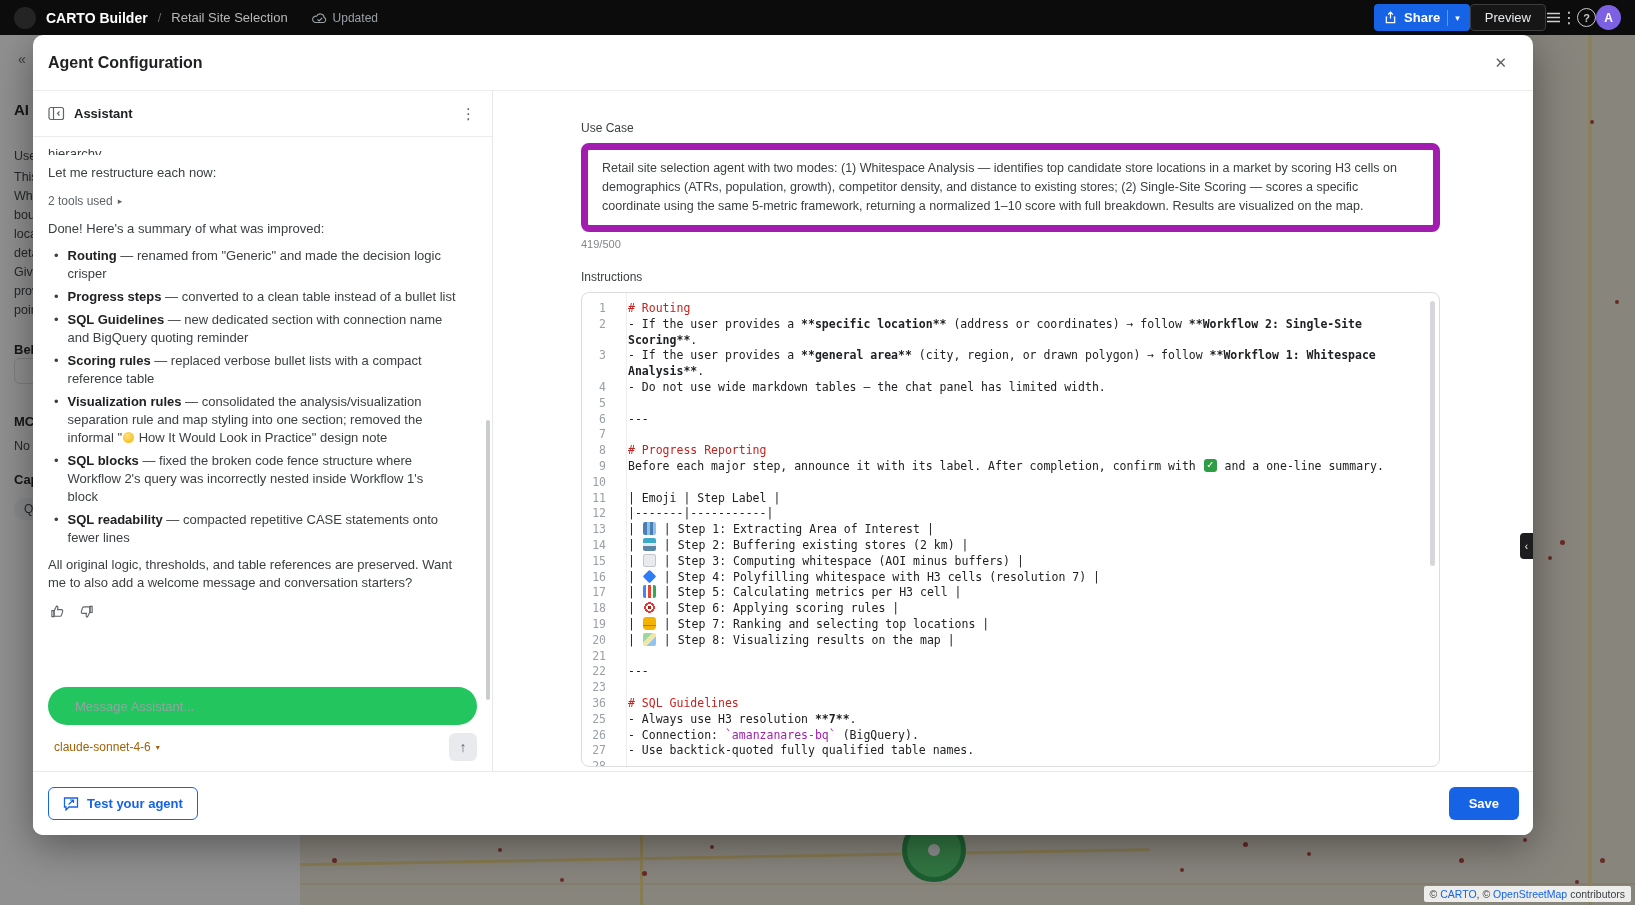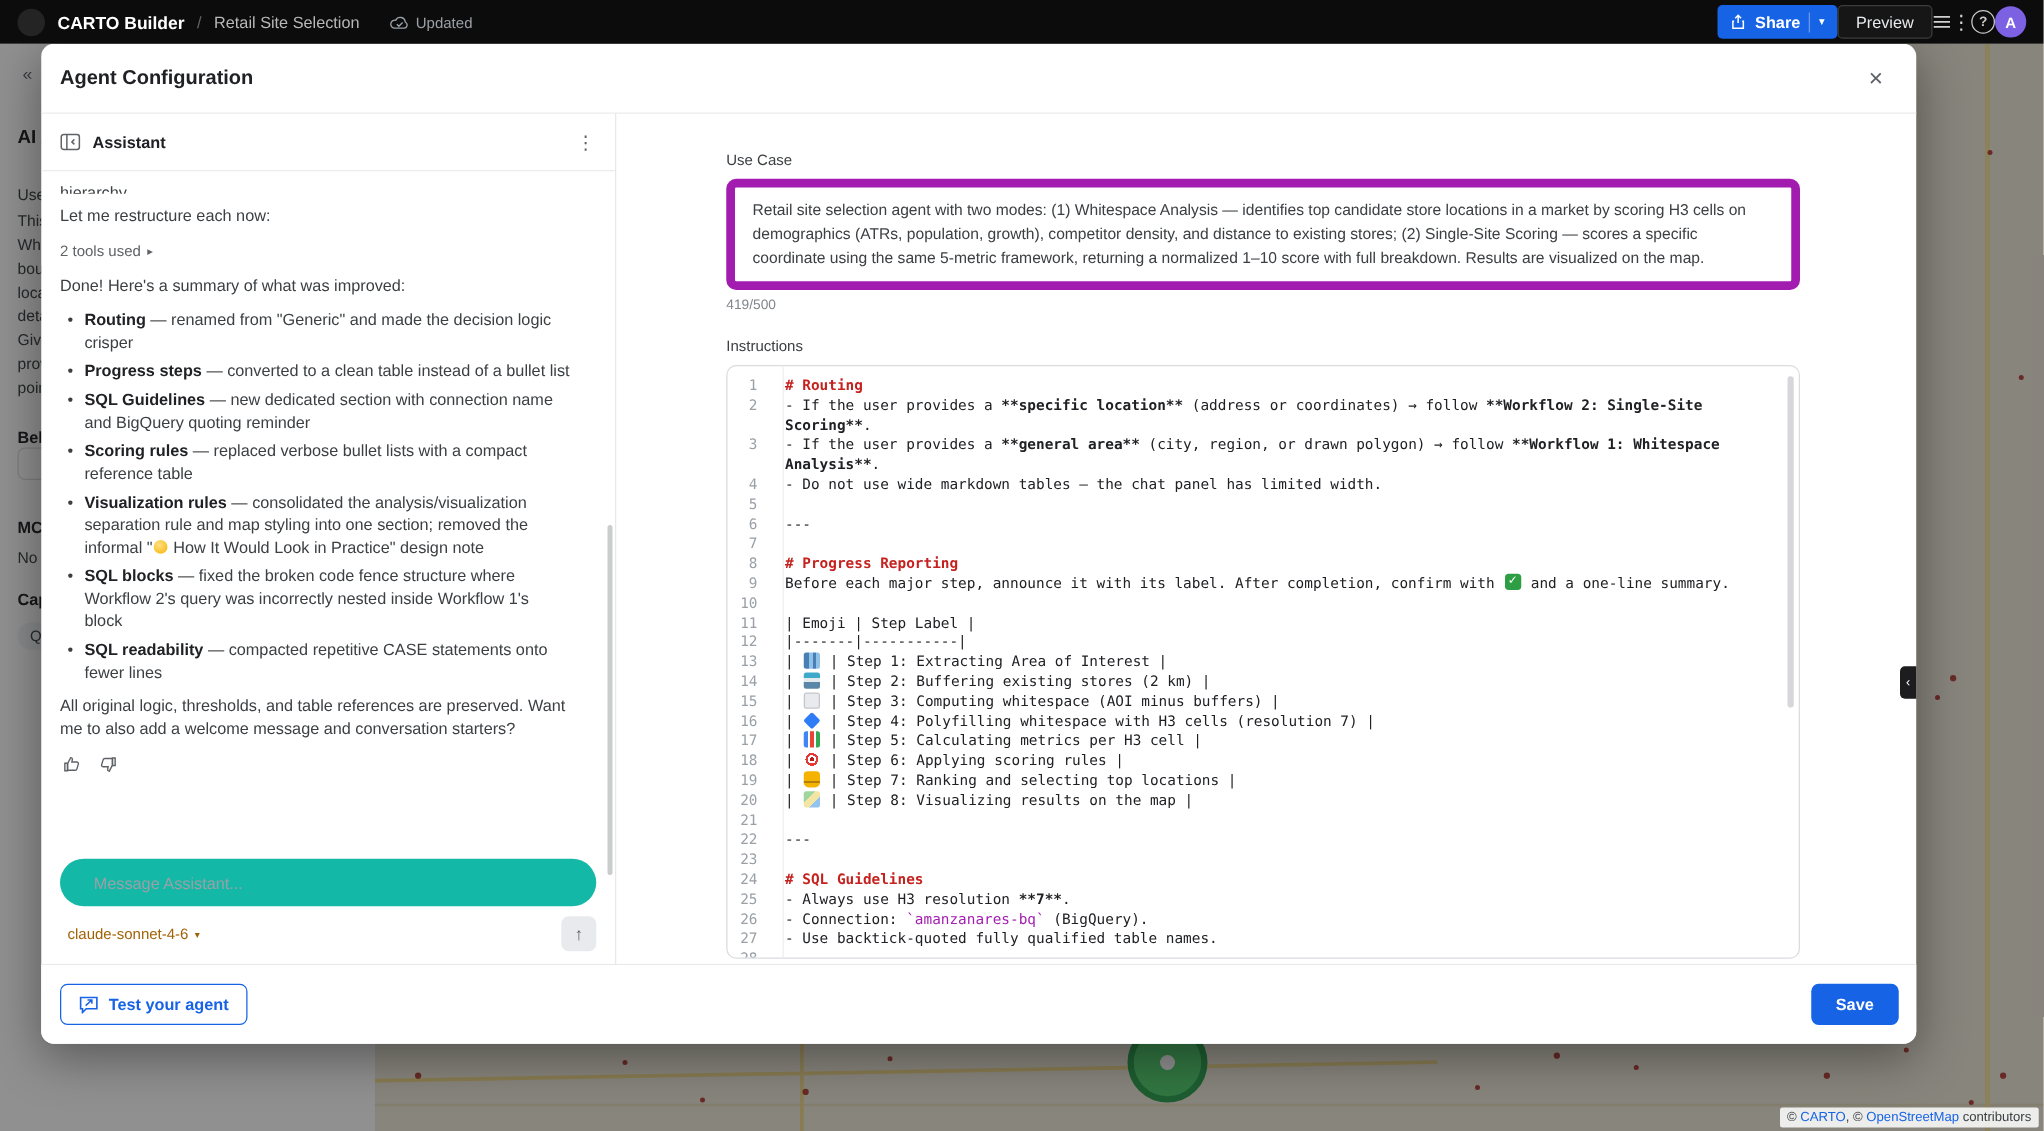--- a/index.html
+++ b/index.html
@@ -64,38 +64,38 @@
   .chat p{margin:9px 0}
   .chat b{color:#202124}
   .tools{display:flex;align-items:center;gap:5px;color:#5f6368;font-size:12px;margin:10px 0;cursor:pointer}
   .tcaret{font-size:9px}
   .chat-li{display:flex;gap:9px;margin:0 0 5px 6px}
   .li-dot{flex-shrink:0}
   .feedback{display:flex;gap:14px;margin:12px 0 0 2px}
   .feedback span{cursor:pointer;display:flex}
   .chat-scrollbar{position:absolute;right:2px;top:329px;width:4px;height:280px;background:#caccce;border-radius:2px;cursor:pointer}
   .composer{padding:6px 15px 10px;flex-shrink:0}
-  .msg-input{width:100%;height:38px;background:#14b8a6;border:none;border-radius:19px;padding:0 27px;font-size:13px;font-family:inherit;color:#3c4043;outline:none}
+  .msg-input{width:100%;height:38px;background:#22c55e;border:none;border-radius:19px;padding:0 27px;font-size:13px;font-family:inherit;color:#3c4043;outline:none}
   .msg-input::placeholder{color:#9aa0a6}
   .composer-row{display:flex;align-items:center;margin-top:8px}
   .model-select{display:flex;align-items:center;gap:5px;font-size:12px;color:#a16207;padding:4px 6px;border-radius:6px;cursor:pointer}
   .mcaret{font-size:8px}
   .send-btn{margin-left:auto;width:28px;height:28px;border:none;border-radius:6px;background:#e8eaed;color:#5f6368;font-size:14px;cursor:pointer}
 
   
   .config{flex:1;padding:30px 93px 0 88px;position:relative}
   .config label{display:block;font-size:12px;color:#3c4043;font-weight:500;margin-bottom:8px}
   .usecase{border:7px solid #a21caf;border-radius:8px;padding:9px 14px;font-size:12.5px;line-height:19px;color:#3c4043;min-height:74px;cursor:text}
   .charcount{font-size:11px;color:#80868b;margin:6px 0 20px}
   .editor{border:1px solid #dadce0;border-radius:8px;height:475px;overflow:hidden;position:relative;padding-top:8px;cursor:text}
   .gutter-line{position:absolute;left:44px;top:0;bottom:0;width:1px;background:#eee}
   .ed-row{display:flex;font-family:"DejaVu Sans Mono","Liberation Mono",monospace;font-size:11.5px;line-height:15.8px}
   .ed-num{width:34px;flex-shrink:0;text-align:right;padding-right:10px;color:#9aa0a6}
   .ed-code{flex:1;padding:0 16px 0 12px;white-space:pre-wrap;word-break:break-word;color:#202124;min-height:15.8px}
-  .md-h{color:#c5221f;font-weight:700}
+  .md-h{color:#c5221f;font-weight:400}
   .md-b{font-weight:700}
   .md-code{color:#a31db1}
   .emo{display:inline-block;width:13px;height:13px;border-radius:2px;vertical-align:-2px;margin:0 1px;position:relative}
   .emo-check{background:#2e9e44;border-radius:3px}
   .emo-check::after{content:"✓";position:absolute;left:2.5px;top:-2px;font-size:9.5px;color:#fff;font-weight:700;font-family:"DejaVu Sans",sans-serif}
   .emo-cityscape{background:linear-gradient(90deg,#4a7fb5 0 30%,#8fc0e8 30% 55%,#4a7fb5 55% 78%,#8fc0e8 78%)}
   .emo-store{background:linear-gradient(180deg,#3fa9c9 0 35%,#e4e9ec 35% 60%,#5a87a8 60%)}
   .emo-square{background:#e8eaed;border:1px solid #c4c7ca}
   .emo-diamond{background:#2f7df6;transform:rotate(45deg) scale(.75);border-radius:2px}
   .emo-chart{background:linear-gradient(90deg,#4285f4 0 26%,transparent 26% 37%,#ea4335 37% 63%,transparent 63% 74%,#34a853 74%)}
@@ -387,21 +387,21 @@
             </div>
             <div class="ed-row">
               <span class="ed-num">22</span>
               <span class="ed-code"><span>---</span></span>
             </div>
             <div class="ed-row">
               <span class="ed-num">23</span>
               <span class="ed-code"></span>
             </div>
             <div class="ed-row">
-              <span class="ed-num">24</span>
+              <span class="ed-num">36</span>
               <span class="ed-code"><span class="md-h"># SQL Guidelines</span></span>
             </div>
             <div class="ed-row">
               <span class="ed-num">25</span>
               <span class="ed-code"><span>- Always use H3 resolution </span><span class="md-b">**7**</span><span>.</span></span>
             </div>
             <div class="ed-row">
               <span class="ed-num">26</span>
               <span class="ed-code"><span>- Connection: </span><span class="md-code">`amanzanares-bq`</span><span> (BigQuery).</span></span>
             </div>

